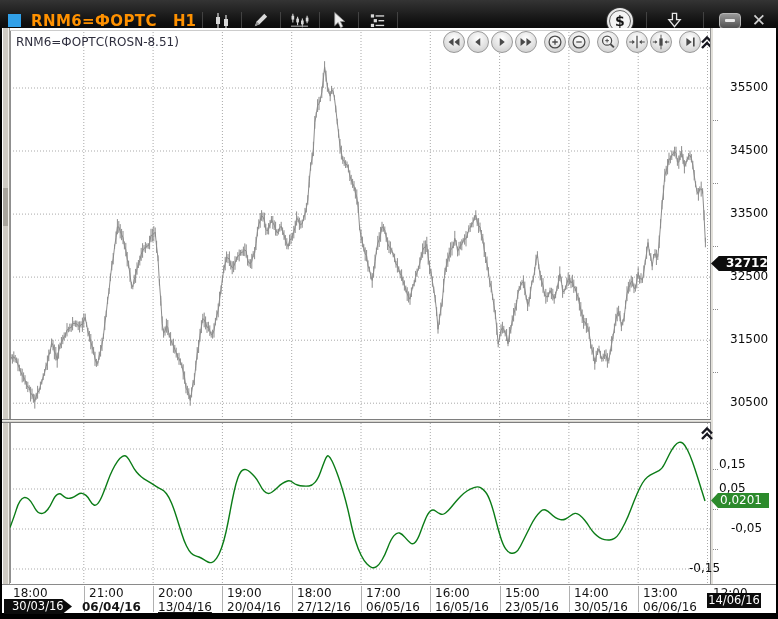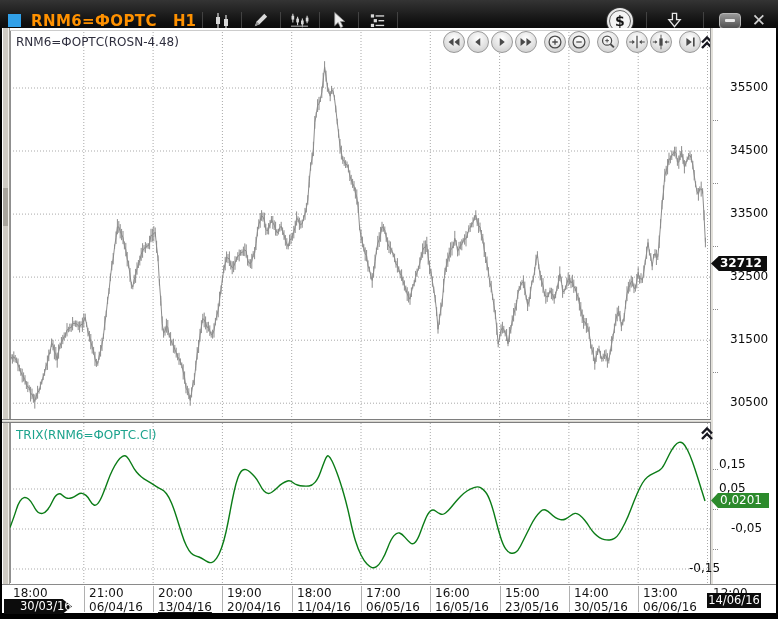--- a/index.html
+++ b/index.html
@@ -39,32 +39,32 @@
   .nav-btn{width:22px;height:22px;border-radius:50%;flex:none;margin-left:2px;
            background:radial-gradient(circle at 50% 32%,#ffffff,#e2e2e2 55%,#c6c6c6);
            border:1px solid #999;box-sizing:border-box;display:flex;align-items:center;justify-content:center;}
   .nav-btn.group{margin-left:7px;}
   .nav-btn svg{width:20px;height:20px;}
   .chevron{position:absolute;width:14px;height:15px;}
   
   .ax-label{position:absolute;font-size:12px;color:#0a0a0a;white-space:nowrap;}
   .minor-tick{position:absolute;width:5px;height:0;border-top:1px dotted #8a8a8a;}
   .price-badge{position:absolute;left:709px;width:56px;height:15px;background:#0c0c0c;color:#fff;
-               font-size:12px;font-weight:bold;line-height:15px;padding-left:9px;box-sizing:border-box;
+               font-size:12px;font-weight:bold;line-height:15px;padding-left:15px;box-sizing:border-box;
                clip-path:polygon(0 50%,14% 0,100% 0,100% 100%,14% 100%);}
   .trix-badge{position:absolute;left:709px;width:58px;height:15px;background:#2c8a2c;color:#fff;
               font-size:12px;line-height:15px;padding-left:9px;box-sizing:border-box;
               clip-path:polygon(0 50%,12% 0,100% 0,100% 100%,12% 100%);}
   
   .time-axis{position:absolute;left:0;top:556px;width:774px;height:29px;background:#fff;border-top:1px solid #8a8a8a;box-sizing:border-box;}
   .t-tick{position:absolute;top:1px;width:1px;height:26px;background:#b0b0b0;}
   .t-time{position:absolute;top:1px;font-size:12px;color:#151515;white-space:nowrap;}
   .t-date{position:absolute;top:15px;font-size:12px;color:#151515;white-space:nowrap;}
   .t-badge-start{position:absolute;top:14px;left:2px;width:68px;height:15px;background:#0c0c0c;color:#fff;
-                 font-size:11.5px;line-height:15px;padding-left:16px;box-sizing:border-box;
+                 font-size:11.5px;line-height:15px;padding-left:8px;box-sizing:border-box;
                  clip-path:polygon(0 0,86% 0,100% 50%,86% 100%,0 100%);}
   .t-badge-end{position:absolute;top:8px;left:705px;width:54px;height:15px;background:#0c0c0c;color:#fff;
                font-size:11.5px;line-height:15px;text-align:center;}
 </style>
 </head>
 <body>
 
 <div class="window">
 
   <div class="titlebar">
@@ -154,21 +154,21 @@
           <line x1="489.6" x2="489.6" y1="2" y2="389" stroke="#a9a9a9" stroke-width="1" stroke-dasharray="1 2"></line>
           <line x1="558.9" x2="558.9" y1="2" y2="389" stroke="#a9a9a9" stroke-width="1" stroke-dasharray="1 2"></line>
           <line x1="628.2" x2="628.2" y1="2" y2="389" stroke="#a9a9a9" stroke-width="1" stroke-dasharray="1 2"></line>
           <line x1="697.5" x2="697.5" y1="2" y2="389" stroke="#a9a9a9" stroke-width="1" stroke-dasharray="1 2"></line>
           <line x1="0.5" x2="0.5" y1="0" y2="389" stroke="#8f8f8f" stroke-width="1"></line>
           <line x1="0" x2="700" y1="0.5" y2="0.5" stroke="#cccccc" stroke-width="1"></line>
           <path d="M1.0,326.9L2.4,329.0L3.8,326.6L5.2,328.8L6.6,330.3L8.0,334.8L9.4,338.0L10.8,341.9L12.2,345.5L13.6,347.0L15.0,349.9L16.4,355.1L17.8,356.9L19.2,357.6L20.6,364.2L22.0,363.9L23.4,368.2L24.8,371.5L26.2,366.2L27.6,362.3L29.0,361.1L30.4,355.7L31.8,351.9L33.2,346.7L34.6,342.5L36.0,336.3L37.4,332.7L38.8,325.3L40.2,321.6L41.6,312.8L43.0,315.1L44.4,321.9L45.8,323.8L47.2,330.2L48.6,321.6L50.0,315.8L51.4,312.6L52.8,309.6L54.2,306.4L55.6,305.1L57.0,299.8L58.4,299.6L59.8,297.6L61.2,297.7L62.6,293.7L64.0,293.3L65.4,293.6L66.8,293.9L68.2,295.8L69.6,296.9L71.0,294.4L72.4,294.7L73.8,290.6L75.2,287.4L76.6,294.5L78.0,302.1L79.4,306.3L80.8,311.6L82.2,317.3L83.6,320.9L85.0,328.9L86.4,332.9L87.8,333.4L89.2,325.7L90.6,320.8L92.0,314.4L93.4,306.3L94.8,293.2L96.2,283.8L97.6,270.4L99.0,261.1L100.4,247.3L101.8,235.7L103.2,228.7L104.6,216.6L106.0,207.7L107.4,196.7L108.8,197.0L110.2,201.2L111.6,204.5L113.0,207.5L114.4,215.5L115.8,219.6L117.2,229.2L118.6,234.5L120.0,244.9L121.4,255.2L122.8,257.0L124.2,249.4L125.6,245.9L127.0,238.6L128.4,234.0L129.8,230.6L131.2,224.3L132.6,220.5L134.0,218.4L135.4,217.5L136.8,216.0L138.2,215.9L139.6,212.5L141.0,205.5L142.4,205.1L143.8,203.8L145.2,202.2L146.6,216.9L148.0,228.2L149.4,252.3L150.8,270.7L152.2,293.4L153.6,303.1L155.0,301.1L156.4,295.7L157.8,297.5L159.2,305.3L160.6,308.9L162.0,313.2L163.4,315.7L164.8,319.3L166.2,322.6L167.6,326.8L169.0,328.8L170.4,331.8L171.8,335.3L173.2,341.9L174.6,347.6L176.0,358.1L177.4,360.5L178.8,363.6L180.2,370.4L181.6,362.4L183.0,353.5L184.4,349.2L185.8,335.6L187.2,323.4L188.6,316.5L190.0,305.2L191.4,296.7L192.8,288.5L194.2,289.9L195.6,292.9L197.0,297.5L198.4,296.6L199.8,300.6L201.2,304.6L202.6,304.1L204.0,300.4L205.4,291.7L206.8,285.4L208.2,280.4L209.6,269.0L211.0,259.8L212.4,249.2L213.8,239.1L215.2,233.6L216.6,226.9L218.0,228.6L219.4,228.7L220.8,235.1L222.2,237.8L223.6,236.6L225.0,233.0L226.4,229.2L227.8,226.2L229.2,225.4L230.6,222.9L232.0,222.5L233.4,221.2L234.8,219.8L236.2,221.1L237.6,230.4L239.0,232.9L240.4,233.6L241.8,231.3L243.2,224.2L244.6,223.2L246.0,213.4L247.4,201.7L248.8,194.2L250.2,190.4L251.6,185.5L253.0,187.1L254.4,190.1L255.8,199.4L257.2,200.9L258.6,198.8L260.0,194.2L261.4,189.5L262.8,192.5L264.2,195.2L265.6,198.7L267.0,202.7L268.4,201.6L269.8,197.8L271.2,196.2L272.6,201.2L274.0,205.0L275.4,210.4L276.8,213.7L278.2,216.5L279.6,210.4L281.0,208.9L282.4,206.7L283.8,202.1L285.2,196.9L286.6,188.5L288.0,189.2L289.4,193.8L290.8,194.5L292.2,193.7L293.6,188.1L295.0,183.9L296.4,177.8L297.8,170.0L299.2,151.7L300.6,136.6L302.0,128.6L303.4,119.0L304.8,92.4L306.2,84.9L307.6,75.6L309.0,73.5L310.4,69.3L311.8,62.3L313.2,50.3L314.6,36.8L316.0,46.2L317.4,57.3L318.8,61.1L320.2,66.2L321.6,59.9L323.0,61.1L324.4,67.6L325.8,79.0L327.2,91.5L328.6,103.5L330.0,116.4L331.4,122.6L332.8,130.0L334.2,131.5L335.6,134.1L337.0,134.6L338.4,138.4L339.8,145.7L341.2,149.8L342.6,153.4L344.0,156.1L345.4,163.0L346.8,167.0L348.2,177.4L349.6,197.8L351.0,206.3L352.4,212.0L353.8,217.9L355.2,224.1L356.6,225.7L358.0,236.0L359.4,239.4L360.8,245.8L362.2,250.5L363.6,241.9L365.0,231.5L366.4,221.1L367.8,213.0L369.2,209.6L370.6,204.3L372.0,196.8L373.4,197.9L374.8,200.2L376.2,207.2L377.6,213.6L379.0,216.7L380.4,217.9L381.8,220.2L383.2,225.0L384.6,227.9L386.0,234.4L387.4,235.3L388.8,239.2L390.2,244.4L391.6,245.1L393.0,251.2L394.4,255.5L395.8,259.0L397.2,264.0L398.6,266.9L400.0,269.2L401.4,262.2L402.8,256.3L404.2,253.3L405.6,246.6L407.0,242.8L408.4,238.3L409.8,233.2L411.2,226.1L412.6,220.6L414.0,217.5L415.4,217.3L416.8,214.4L418.2,227.0L419.6,237.5L421.0,242.1L422.4,251.6L423.8,259.8L425.2,268.7L426.6,281.6L428.0,299.3L429.4,289.4L430.8,279.0L432.2,272.7L433.6,255.6L435.0,241.4L436.4,235.4L437.8,229.7L439.2,224.6L440.6,219.9L442.0,218.5L443.4,215.2L444.8,208.3L446.2,212.6L447.6,221.5L449.0,218.7L450.4,215.4L451.8,214.8L453.2,210.2L454.6,209.5L456.0,208.7L457.4,205.0L458.8,198.8L460.2,197.4L461.6,194.9L463.0,192.3L464.4,187.9L465.8,185.1L467.2,192.2L468.6,195.5L470.0,197.0L471.4,205.2L472.8,208.7L474.2,219.7L475.6,227.5L477.0,233.4L478.4,241.9L479.8,252.6L481.2,256.6L482.6,266.9L484.0,275.6L485.4,284.7L486.8,298.8L488.2,313.9L489.6,307.3L491.0,300.3L492.4,297.7L493.8,299.4L495.2,303.3L496.6,305.0L498.0,313.8L499.4,304.6L500.8,299.3L502.2,290.6L503.6,284.8L505.0,279.4L506.4,275.2L507.8,264.4L509.2,258.3L510.6,255.7L512.0,252.6L513.4,251.8L514.8,258.4L516.2,267.6L517.6,275.1L519.0,271.8L520.4,262.9L521.8,252.7L523.2,249.2L524.6,241.2L526.0,230.0L527.4,224.5L528.8,236.7L530.2,245.5L531.6,250.8L533.0,255.5L534.4,264.0L535.8,266.3L537.2,267.1L538.6,264.8L540.0,260.6L541.4,263.5L542.8,264.7L544.2,268.9L545.6,265.0L547.0,258.3L548.4,252.1L549.8,243.8L551.2,249.5L552.6,261.4L554.0,261.5L555.4,257.9L556.8,253.4L558.2,249.3L559.6,249.5L561.0,253.0L562.4,251.0L563.8,256.3L565.2,258.6L566.6,263.7L568.0,266.7L569.4,274.1L570.8,279.3L572.2,286.2L573.6,291.8L575.0,291.9L576.4,295.4L577.8,297.5L579.2,302.9L580.6,313.8L582.0,319.6L583.4,324.1L584.8,333.7L586.2,326.4L587.6,321.6L589.0,319.1L590.4,324.7L591.8,329.0L593.2,327.5L594.6,324.7L596.0,325.4L597.4,330.5L598.8,330.6L600.2,322.0L601.6,313.8L603.0,306.5L604.4,298.4L605.8,289.8L607.2,284.4L608.6,281.1L610.0,286.1L611.4,296.6L612.8,292.4L614.2,287.3L615.6,274.6L617.0,263.7L618.4,257.8L619.8,255.5L621.2,251.6L622.6,251.7L624.0,258.3L625.4,258.1L626.8,251.2L628.2,242.7L629.6,249.6L631.0,248.2L632.4,250.3L633.8,241.5L635.2,232.2L636.6,222.8L638.0,212.5L639.4,222.4L640.8,227.0L642.2,236.3L643.6,226.3L645.0,223.5L646.4,227.4L647.8,226.8L649.2,211.8L650.6,193.7L652.0,174.8L653.4,162.6L654.8,145.3L656.2,140.8L657.6,136.7L659.0,128.8L660.4,129.4L661.8,125.2L663.2,123.7L664.6,121.6L666.0,122.7L667.4,132.0L668.8,132.2L670.2,125.6L671.6,121.8L673.0,129.0L674.4,136.7L675.8,133.9L677.2,129.1L678.6,126.4L680.0,125.4L681.4,128.3L682.8,135.2L684.2,145.2L685.6,154.3L687.0,161.3L688.4,164.4L689.8,158.9L691.2,159.1L692.6,160.9L694.0,185.3L695.4,212.5" fill="none" stroke="#8c8c8c" stroke-width="1"></path>
           <path d="M1.0,324.3L1.0,329.5M2.4,324.3L2.4,333.6M3.8,321.4L3.8,331.7M5.2,325.0L5.2,332.6M6.6,327.5L6.6,333.1M8.0,328.5L8.0,341.2M9.4,334.7L9.4,341.4M10.8,338.0L10.8,345.8M12.2,338.7L12.2,352.4M13.6,342.4L13.6,351.5M15.0,345.2L15.0,354.6M16.4,351.1L16.4,359.0M17.8,351.7L17.8,362.1M19.2,355.2L19.2,360.0M20.6,356.8L20.6,371.6M22.0,358.6L22.0,369.2M23.4,363.7L23.4,372.7M24.8,364.4L24.8,378.6M26.2,362.8L26.2,369.7M27.6,355.8L27.6,368.7M29.0,358.6L29.0,363.6M30.4,351.6L30.4,359.7M31.8,349.3L31.8,354.4M33.2,343.3L33.2,350.1M34.6,339.1L34.6,345.8M36.0,332.6L36.0,340.1M37.4,325.5L37.4,339.9M38.8,319.6L38.8,331.1M40.2,319.4L40.2,323.9M41.6,308.5L41.6,317.1M43.0,309.9L43.0,320.3M44.4,314.5L44.4,329.3M45.8,317.0L45.8,330.5M47.2,322.6L47.2,337.7M48.6,314.4L48.6,328.7M50.0,312.6L50.0,318.9M51.4,307.0L51.4,318.2M52.8,304.9L52.8,314.2M54.2,302.4L54.2,310.4M55.6,302.4L55.6,307.8M57.0,293.1L57.0,306.4M58.4,296.8L58.4,302.3M59.8,293.7L59.8,301.5M61.2,293.5L61.2,301.9M62.6,287.0L62.6,300.4M64.0,290.8L64.0,295.9M65.4,290.4L65.4,296.8M66.8,290.6L66.8,297.2M68.2,291.6L68.2,300.1M69.6,291.3L69.6,302.5M71.0,291.3L71.0,297.6M72.4,287.6L72.4,301.9M73.8,283.4L73.8,297.7M75.2,283.6L75.2,291.3M76.6,292.2L76.6,296.9M78.0,297.8L78.0,306.4M79.4,301.0L79.4,311.7M80.8,304.0L80.8,319.3M82.2,311.1L82.2,323.6M83.6,316.9L83.6,324.8M85.0,321.8L85.0,335.9M86.4,328.9L86.4,336.9M87.8,331.1L87.8,335.8M89.2,321.7L89.2,329.7M90.6,315.0L90.6,326.6M92.0,307.8L92.0,320.9M93.4,303.7L93.4,308.9M94.8,286.2L94.8,300.1M96.2,280.5L96.2,287.1M97.6,266.8L97.6,274.1M99.0,258.1L99.0,264.0M100.4,243.5L100.4,251.2M101.8,230.9L101.8,240.4M103.2,223.0L103.2,234.4M104.6,214.4L104.6,218.8M106.0,201.5L106.0,214.0M107.4,189.1L107.4,204.3M108.8,191.1L108.8,202.8M110.2,194.1L110.2,208.4M111.6,198.9L111.6,210.2M113.0,201.0L113.0,214.1M114.4,211.5L114.4,219.4M115.8,212.9L115.8,226.3M117.2,222.0L117.2,236.4M118.6,230.6L118.6,238.3M120.0,238.0L120.0,251.8M121.4,251.8L121.4,258.7M122.8,254.7L122.8,259.3M124.2,244.7L124.2,254.1M125.6,238.9L125.6,252.9M127.0,232.4L127.0,244.7M128.4,230.0L128.4,238.0M129.8,225.7L129.8,235.5M131.2,217.9L131.2,230.8M132.6,213.2L132.6,227.8M134.0,215.1L134.0,221.7M135.4,212.1L135.4,222.9M136.8,213.5L136.8,218.4M138.2,213.1L138.2,218.8M139.6,205.8L139.6,219.3M141.0,198.8L141.0,212.2M142.4,198.6L142.4,211.6M143.8,196.2L143.8,211.4M145.2,197.5L145.2,206.8M146.6,210.8L146.6,222.9M148.0,225.3L148.0,231.2M149.4,249.1L149.4,255.5M150.8,265.8L150.8,275.7M152.2,286.4L152.2,300.4M153.6,298.6L153.6,307.7M155.0,296.6L155.0,305.6M156.4,288.7L156.4,302.7M157.8,290.0L157.8,305.1M159.2,303.1L159.2,307.5M160.6,302.1L160.6,315.7M162.0,310.8L162.0,315.6M163.4,308.7L163.4,322.8M164.8,314.9L164.8,323.6M166.2,317.7L166.2,327.6M167.6,323.2L167.6,330.3M169.0,322.8L169.0,334.8M170.4,328.4L170.4,335.2M171.8,332.5L171.8,338.2M173.2,334.3L173.2,349.5M174.6,341.4L174.6,353.8M176.0,352.9L176.0,363.3M177.4,355.8L177.4,365.2M178.8,358.3L178.8,369.0M180.2,365.0L180.2,375.7M181.6,357.3L181.6,367.4M183.0,350.1L183.0,356.9M184.4,343.2L184.4,355.2M185.8,330.7L185.8,340.6M187.2,317.1L187.2,329.6M188.6,309.9L188.6,323.0M190.0,298.9L190.0,311.5M191.4,290.2L191.4,303.1M192.8,283.8L192.8,293.1M194.2,282.6L194.2,297.3M195.6,286.4L195.6,299.4M197.0,292.0L197.0,302.9M198.4,291.8L198.4,301.5M199.8,295.4L199.8,305.9M201.2,301.6L201.2,307.6M202.6,299.7L202.6,308.6M204.0,293.3L204.0,307.6M205.4,288.0L205.4,295.4M206.8,280.4L206.8,290.4M208.2,273.5L208.2,287.3M209.6,261.7L209.6,276.3M211.0,255.4L211.0,264.1M212.4,245.8L212.4,252.6M213.8,235.2L213.8,243.0M215.2,226.9L215.2,240.4M216.6,221.4L216.6,232.4M218.0,224.0L218.0,233.2M219.4,221.4L219.4,236.0M220.8,230.7L220.8,239.5M222.2,231.3L222.2,244.2M223.6,231.1L223.6,242.2M225.0,226.2L225.0,239.8M226.4,226.6L226.4,231.8M227.8,222.2L227.8,230.1M229.2,219.5L229.2,231.4M230.6,219.9L230.6,225.8M232.0,219.4L232.0,225.6M233.4,216.6L233.4,225.9M234.8,213.4L234.8,226.1M236.2,214.4L236.2,227.7M237.6,225.2L237.6,235.6M239.0,229.2L239.0,236.6M240.4,229.2L240.4,238.1M241.8,223.8L241.8,238.9M243.2,221.1L243.2,227.3M244.6,217.1L244.6,229.2M246.0,206.8L246.0,220.0M247.4,196.9L247.4,206.4M248.8,189.3L248.8,199.1M250.2,183.0L250.2,197.8M251.6,180.2L251.6,190.8M253.0,182.5L253.0,191.6M254.4,182.7L254.4,197.5M255.8,193.8L255.8,205.1M257.2,197.5L257.2,204.3M258.6,193.1L258.6,204.5M260.0,190.1L260.0,198.3M261.4,186.0L261.4,193.0M262.8,186.0L262.8,198.9M264.2,190.3L264.2,200.0M265.6,191.7L265.6,205.6M267.0,199.3L267.0,206.0M268.4,198.7L268.4,204.5M269.8,194.0L269.8,201.6M271.2,191.8L271.2,200.6M272.6,197.4L272.6,204.9M274.0,200.2L274.0,209.8M275.4,205.1L275.4,215.7M276.8,208.2L276.8,219.2M278.2,213.6L278.2,219.4M279.6,204.7L279.6,216.0M281.0,203.7L281.0,214.2M282.4,202.7L282.4,210.7M283.8,195.9L283.8,208.4M285.2,190.8L285.2,203.0M286.6,181.4L286.6,195.6M288.0,186.3L288.0,192.2M289.4,187.7L289.4,199.9M290.8,190.5L290.8,198.6M292.2,189.7L292.2,197.8M293.6,185.2L293.6,191.0M295.0,177.9L295.0,189.8M296.4,173.1L296.4,182.5M297.8,165.2L297.8,174.7M299.2,145.8L299.2,157.5M300.6,132.3L300.6,140.8M302.0,122.6L302.0,134.6M303.4,111.8L303.4,126.1M304.8,86.0L304.8,98.7M306.2,82.2L306.2,87.6M307.6,69.2L307.6,82.0M309.0,66.9L309.0,80.1M310.4,66.7L310.4,72.0M311.8,56.6L311.8,68.1M313.2,42.8L313.2,57.9M314.6,31.2L314.6,42.4M316.0,40.7L316.0,51.6M317.4,52.8L317.4,61.8M318.8,58.6L318.8,63.5M320.2,61.1L320.2,71.2M321.6,55.9L321.6,63.9M323.0,58.1L323.0,64.2M324.4,65.2L324.4,70.0M325.8,75.6L325.8,82.4M327.2,88.7L327.2,94.4M328.6,99.3L328.6,107.7M330.0,109.0L330.0,123.7M331.4,115.7L331.4,129.5M332.8,126.1L332.8,133.9M334.2,127.1L334.2,135.9M335.6,130.2L335.6,138.0M337.0,131.5L337.0,137.7M338.4,134.4L338.4,142.4M339.8,140.4L339.8,151.0M341.2,144.9L341.2,154.7M342.6,148.9L342.6,157.9M344.0,151.1L344.0,161.1M345.4,157.4L345.4,168.6M346.8,159.4L346.8,174.6M348.2,171.7L348.2,183.1M349.6,195.3L349.6,200.2M351.0,199.4L351.0,213.2M352.4,206.6L352.4,217.3M353.8,214.2L353.8,221.6M355.2,217.4L355.2,230.8M356.6,220.0L356.6,231.4M358.0,230.4L358.0,241.6M359.4,236.6L359.4,242.2M360.8,242.3L360.8,249.3M362.2,243.2L362.2,257.8M363.6,236.3L363.6,247.5M365.0,224.6L365.0,238.5M366.4,217.7L366.4,224.4M367.8,205.9L367.8,220.0M369.2,202.2L369.2,217.0M370.6,196.9L370.6,211.8M372.0,191.8L372.0,201.8M373.4,194.0L373.4,201.7M374.8,196.5L374.8,203.9M376.2,202.6L376.2,211.8M377.6,207.3L377.6,220.0M379.0,210.5L379.0,223.0M380.4,211.5L380.4,224.3M381.8,217.7L381.8,222.7M383.2,222.7L383.2,227.3M384.6,223.7L384.6,232.2M386.0,231.0L386.0,237.7M387.4,228.1L387.4,242.5M388.8,236.4L388.8,242.1M390.2,240.5L390.2,248.3M391.6,239.3L391.6,250.9M393.0,247.0L393.0,255.4M394.4,250.4L394.4,260.6M395.8,255.6L395.8,262.4M397.2,257.2L397.2,270.9M398.6,261.4L398.6,272.5M400.0,263.5L400.0,274.8M401.4,257.4L401.4,267.0M402.8,254.0L402.8,258.5M404.2,250.2L404.2,256.3M405.6,240.9L405.6,252.3M407.0,238.6L407.0,246.9M408.4,235.9L408.4,240.6M409.8,227.4L409.8,239.0M411.2,222.2L411.2,230.1M412.6,213.4L412.6,227.8M414.0,210.7L414.0,224.2M415.4,210.4L415.4,224.2M416.8,206.8L416.8,222.0M418.2,219.3L418.2,234.6M419.6,230.8L419.6,244.3M421.0,238.8L421.0,245.3M422.4,246.4L422.4,256.7M423.8,256.6L423.8,263.0M425.2,265.0L425.2,272.4M426.6,277.1L426.6,286.1M428.0,294.9L428.0,303.6M429.4,284.2L429.4,294.7M430.8,272.6L430.8,285.5M432.2,268.8L432.2,276.7M433.6,248.9L433.6,262.4M435.0,237.8L435.0,244.9M436.4,228.7L436.4,242.0M437.8,222.6L437.8,236.9M439.2,217.7L439.2,231.6M440.6,212.3L440.6,227.5M442.0,211.5L442.0,225.5M443.4,212.2L443.4,218.2M444.8,200.9L444.8,215.8M446.2,210.1L446.2,215.2M447.6,216.5L447.6,226.4M449.0,211.9L449.0,225.5M450.4,211.5L450.4,219.4M451.8,209.3L451.8,220.3M453.2,207.9L453.2,212.5M454.6,204.3L454.6,214.6M456.0,201.1L456.0,216.4M457.4,202.0L457.4,207.9M458.8,195.3L458.8,202.3M460.2,193.0L460.2,201.9M461.6,192.3L461.6,197.4M463.0,187.3L463.0,197.3M464.4,185.2L464.4,190.5M465.8,180.3L465.8,190.0M467.2,188.3L467.2,196.1M468.6,188.1L468.6,202.9M470.0,192.6L470.0,201.5M471.4,200.0L471.4,210.5M472.8,203.9L472.8,213.5M474.2,212.4L474.2,227.0M475.6,222.1L475.6,233.0M477.0,226.5L477.0,240.3M478.4,237.2L478.4,246.6M479.8,247.9L479.8,257.2M481.2,250.9L481.2,262.4M482.6,263.9L482.6,270.0M484.0,268.9L484.0,282.2M485.4,280.1L485.4,289.2M486.8,292.8L486.8,304.9M488.2,310.6L488.2,317.3M489.6,304.4L489.6,310.1M491.0,294.4L491.0,306.2M492.4,291.8L492.4,303.5M493.8,295.9L493.8,302.9M495.2,300.3L495.2,306.4M496.6,299.0L496.6,311.0M498.0,311.4L498.0,316.2M499.4,297.0L499.4,312.1M500.8,295.1L500.8,303.5M502.2,285.4L502.2,295.7M503.6,278.0L503.6,291.5M505.0,273.1L505.0,285.7M506.4,269.8L506.4,280.6M507.8,259.9L507.8,269.0M509.2,255.9L509.2,260.8M510.6,251.6L510.6,259.8M512.0,249.9L512.0,255.4M513.4,245.4L513.4,258.2M514.8,251.6L514.8,265.2M516.2,265.3L516.2,269.8M517.6,269.1L517.6,281.0M519.0,267.1L519.0,276.6M520.4,256.8L520.4,269.0M521.8,250.5L521.8,255.0M523.2,245.7L523.2,252.6M524.6,237.2L524.6,245.1M526.0,224.7L526.0,235.3M527.4,221.2L527.4,227.9M528.8,234.2L528.8,239.2M530.2,240.7L530.2,250.4M531.6,245.0L531.6,256.7M533.0,248.1L533.0,262.8M534.4,261.5L534.4,266.6M535.8,258.9L535.8,273.7M537.2,262.3L537.2,271.9M538.6,262.3L538.6,267.2M540.0,257.7L540.0,263.5M541.4,257.8L541.4,269.1M542.8,258.8L542.8,270.5M544.2,264.0L544.2,273.7M545.6,261.7L545.6,268.3M547.0,255.7L547.0,260.9M548.4,245.3L548.4,258.9M549.8,236.4L549.8,251.2M551.2,246.6L551.2,252.4M552.6,255.1L552.6,267.8M554.0,259.0L554.0,264.0M555.4,255.6L555.4,260.2M556.8,247.5L556.8,259.3M558.2,242.6L558.2,256.0M559.6,244.7L559.6,254.3M561.0,247.8L561.0,258.2M562.4,244.8L562.4,257.2M563.8,249.6L563.8,262.9M565.2,256.2L565.2,261.1M566.6,256.7L566.6,270.7M568.0,262.9L568.0,270.4M569.4,267.6L569.4,280.5M570.8,272.1L570.8,286.4M572.2,279.5L572.2,293.0M573.6,284.7L573.6,298.8M575.0,288.0L575.0,295.8M576.4,288.1L576.4,302.8M577.8,293.2L577.8,301.8M579.2,296.6L579.2,309.1M580.6,309.1L580.6,318.6M582.0,314.5L582.0,324.7M583.4,317.2L583.4,331.1M584.8,327.7L584.8,339.7M586.2,320.8L586.2,331.9M587.6,318.2L587.6,325.0M589.0,315.7L589.0,322.4M590.4,320.8L590.4,328.6M591.8,326.4L591.8,331.7M593.2,323.7L593.2,331.3M594.6,320.3L594.6,329.0M596.0,319.4L596.0,331.4M597.4,323.2L597.4,337.7M598.8,327.7L598.8,333.5M600.2,319.5L600.2,324.5M601.6,306.2L601.6,321.4M603.0,303.7L603.0,309.4M604.4,293.6L604.4,303.2M605.8,283.8L605.8,295.8M607.2,277.5L607.2,291.3M608.6,275.8L608.6,286.3M610.0,280.9L610.0,291.3M611.4,292.1L611.4,301.1M612.8,289.4L612.8,295.3M614.2,283.1L614.2,291.5M615.6,270.4L615.6,278.8M617.0,256.3L617.0,271.1M618.4,251.9L618.4,263.6M619.8,249.4L619.8,261.6M621.2,245.6L621.2,257.6M622.6,246.9L622.6,256.5M624.0,253.5L624.0,263.1M625.4,254.6L625.4,261.6M626.8,244.0L626.8,258.4M628.2,237.2L628.2,248.1M629.6,245.5L629.6,253.7M631.0,243.2L631.0,253.2M632.4,247.6L632.4,252.9M633.8,235.4L633.8,247.7M635.2,229.6L635.2,234.8M636.6,216.6L636.6,228.9M638.0,208.8L638.0,216.1M639.4,219.4L639.4,225.5M640.8,223.1L640.8,230.9M642.2,232.5L642.2,240.2M643.6,224.0L643.6,228.6M645.0,219.2L645.0,227.8M646.4,219.7L646.4,235.0M647.8,223.7L647.8,230.0M649.2,205.5L649.2,218.1M650.6,189.1L650.6,198.4M652.0,170.1L652.0,179.4M653.4,155.3L653.4,169.9M654.8,138.8L654.8,151.7M656.2,135.8L656.2,145.7M657.6,129.0L657.6,144.4M659.0,122.7L659.0,135.0M660.4,125.5L660.4,133.3M661.8,120.5L661.8,130.0M663.2,121.3L663.2,126.1M664.6,116.7L664.6,126.4M666.0,116.7L666.0,128.6M667.4,128.1L667.4,135.8M668.8,125.5L668.8,138.8M670.2,121.0L670.2,130.1M671.6,116.1L671.6,127.4M673.0,124.1L673.0,133.9M674.4,130.1L674.4,143.4M675.8,131.1L675.8,136.6M677.2,126.5L677.2,131.6M678.6,123.1L678.6,129.8M680.0,120.7L680.0,130.1M681.4,124.1L681.4,132.4M682.8,130.9L682.8,139.4M684.2,140.0L684.2,150.4M685.6,151.2L685.6,157.3M687.0,158.0L687.0,164.6M688.4,158.0L688.4,170.7M689.8,156.4L689.8,161.3M691.2,151.6L691.2,166.6M692.6,158.2L692.6,163.6M694.0,180.2L694.0,190.3M695.4,207.8L695.4,217.3" fill="none" stroke="#8c8c8c" stroke-width="1"></path>
         </svg>
     </div>
-    <span class="chart-label">RNM6=ФОРТС(ROSN-4.48)</span>
+    <span class="chart-label">RNM6=ФОРТС(ROSN-8.51)</span>
 
     <div class="nav" id="navbar">
         <span class="nav-btn">
           <svg viewBox="0 0 22 22">
             <path d="M10.5,6.5 L5,11 L10.5,15.5 Z M17,6.5 L11.5,11 L17,15.5 Z" fill="#4a4a4a"></path>
           </svg>
         </span>
         <span class="nav-btn">
           <svg viewBox="0 0 22 22">
             <path d="M13.5,6.5 L8,11 L13.5,15.5 Z" fill="#4a4a4a"></path>
@@ -247,21 +247,20 @@
           <line x1="351.0" x2="351.0" y1="0" y2="160" stroke="#a9a9a9" stroke-width="1" stroke-dasharray="1 2"></line>
           <line x1="420.3" x2="420.3" y1="0" y2="160" stroke="#a9a9a9" stroke-width="1" stroke-dasharray="1 2"></line>
           <line x1="489.6" x2="489.6" y1="0" y2="160" stroke="#a9a9a9" stroke-width="1" stroke-dasharray="1 2"></line>
           <line x1="558.9" x2="558.9" y1="0" y2="160" stroke="#a9a9a9" stroke-width="1" stroke-dasharray="1 2"></line>
           <line x1="628.2" x2="628.2" y1="0" y2="160" stroke="#a9a9a9" stroke-width="1" stroke-dasharray="1 2"></line>
           <line x1="697.5" x2="697.5" y1="0" y2="160" stroke="#a9a9a9" stroke-width="1" stroke-dasharray="1 2"></line>
           <line x1="0.5" x2="0.5" y1="0" y2="160" stroke="#8f8f8f" stroke-width="1"></line>
           <path d="M0,104.4Q4,94.0 6.0,87.6Q8,81.2 10.0,78.2Q12,75.2 14.0,74.6Q16,74.0 18.5,76.0Q21,78.0 23.5,82.8Q26,87.6 28.0,89.2Q30,90.8 32.5,90.4Q35,90.0 37.5,86.8Q40,83.6 42.5,78.2Q45,72.8 47.5,71.4Q50,70.0 52.0,72.0Q54,74.0 56.0,74.8Q58,75.6 60.0,75.2Q62,74.8 64.0,73.8Q66,72.8 68.0,71.4Q70,70.0 72.0,70.4Q74,70.8 76.0,72.4Q78,74.0 80.0,77.6Q82,81.2 84.0,82.0Q86,82.8 88.0,80.4Q90,78.0 92.5,72.0Q95,66.0 97.5,59.0Q100,52.0 102.5,47.0Q105,42.0 107.5,38.4Q110,34.8 112.5,33.4Q115,32.0 117.0,34.0Q119,36.0 121.5,41.0Q124,46.0 126.5,49.0Q129,52.0 131.5,54.0Q134,56.0 136.5,57.4Q139,58.8 141.5,60.4Q144,62.0 146.5,63.6Q149,65.2 151.5,66.4Q154,67.6 156.5,70.8Q159,74.0 161.5,80.0Q164,86.0 166.5,94.0Q169,102.0 171.5,110.0Q174,118.0 176.5,123.0Q179,128.0 181.0,130.0Q183,132.0 185.0,132.6Q187,133.2 189.0,134.0Q191,134.8 193.5,136.4Q196,138.0 198.0,139.0Q200,140.0 202.0,139.4Q204,138.8 206.5,135.4Q209,132.0 211.5,125.0Q214,118.0 216.0,109.0Q218,100.0 220.0,89.0Q222,78.0 224.0,69.0Q226,60.0 228.0,54.6Q230,49.2 232.0,47.6Q234,46.0 236.0,46.6Q238,47.2 240.0,49.0Q242,50.8 244.5,53.4Q247,56.0 249.5,61.0Q252,66.0 254.0,68.0Q256,70.0 258.0,70.4Q260,70.8 262.5,68.8Q265,66.8 267.5,64.4Q270,62.0 272.5,60.4Q275,58.8 277.5,58.0Q280,57.2 282.5,59.2Q285,61.2 287.5,62.0Q290,62.8 293.0,63.0Q296,63.2 299.0,63.0Q302,62.8 305.0,59.4Q308,56.0 310.5,49.0Q313,42.0 315.0,37.0Q317,32.0 318.5,33.0Q320,34.0 322.0,38.0Q324,42.0 327.0,50.0Q330,58.0 333.5,70.0Q337,82.0 340.0,96.0Q343,110.0 345.5,118.0Q348,126.0 351.0,132.0Q354,138.0 357.0,141.0Q360,144.0 362.0,144.6Q364,145.2 366.5,143.6Q369,142.0 372.0,137.0Q375,132.0 378.0,124.0Q381,116.0 384.0,112.6Q387,109.2 389.5,110.0Q392,110.8 395.0,114.4Q398,118.0 400.5,120.0Q403,122.0 405.5,119.0Q408,116.0 410.5,109.0Q413,102.0 415.5,96.0Q418,90.0 420.5,88.0Q423,86.0 425.5,88.0Q428,90.0 430.5,91.0Q433,92.0 435.5,90.0Q438,88.0 440.5,85.0Q443,82.0 445.5,79.0Q448,76.0 451.0,73.0Q454,70.0 457.0,68.0Q460,66.0 464.0,64.6Q468,63.2 470.5,64.6Q473,66.0 475.5,69.0Q478,72.0 480.5,79.0Q483,86.0 485.5,96.0Q488,106.0 490.5,114.0Q493,122.0 495.5,125.6Q498,129.2 500.5,130.0Q503,130.8 505.5,129.4Q508,128.0 510.5,123.0Q513,118.0 515.5,113.0Q518,108.0 520.5,103.0Q523,98.0 525.5,94.4Q528,90.8 530.5,88.4Q533,86.0 535.5,87.0Q538,88.0 540.5,90.6Q543,93.2 545.5,94.6Q548,96.0 550.5,96.6Q553,97.2 555.5,96.0Q558,94.8 560.5,92.8Q563,90.8 565.0,90.4Q567,90.0 569.5,92.0Q572,94.0 574.5,97.0Q577,100.0 579.5,104.0Q582,108.0 584.5,110.6Q587,113.2 589.5,114.6Q592,116.0 594.5,116.6Q597,117.2 599.5,117.0Q602,116.8 604.5,115.4Q607,114.0 609.5,110.0Q612,106.0 615.0,100.0Q618,94.0 621.0,86.0Q624,78.0 627.0,71.0Q630,64.0 632.5,60.0Q635,56.0 637.5,54.0Q640,52.0 643.0,50.6Q646,49.2 649.0,47.6Q652,46.0 654.5,41.0Q657,36.0 659.5,31.0Q662,26.0 664.5,23.0Q667,20.0 669.0,19.4Q671,18.8 673.0,20.4Q675,22.0 677.5,27.0Q680,32.0 682.5,39.0Q685,46.0 687.5,54.0Q690,62.0 692.5,70.0L695,78.0" fill="none" stroke="#0b7c17" stroke-width="1.4"></path>
         </svg>
     </div>
-    <span class="trix-label">TRIX(RNM6=ФОРТС.Cl)</span>
     <span class="chevron" style="left:698px;top:398px;">
       <svg viewBox="0 0 14 15" width="14" height="15">
         <path d="M2,7.5 L7,2.5 L12,7.5 M2,13 L7,8 L12,13" fill="none" stroke="#16161f" stroke-width="2.4"></path>
       </svg>
     </span>
 
     <div id="price-axis">
         <span class="ax-label" style="left: 728px; top: 52px;">35500</span>
         <span class="ax-label" style="left: 728px; top: 115px;">34500</span>
         <span class="ax-label" style="left: 728px; top: 178px;">33500</span>
@@ -284,30 +283,30 @@
         <span class="minor-tick" style="left: 711px; top: 521px;"></span>
       </div>
     <div class="price-badge" id="price-badge" style="top: 228px;">32712</div>
     <div class="trix-badge" id="trix-badge" style="top: 465px;">0,0201</div>
 
     <div class="time-axis" id="time-axis">
         <span class="t-time" style="left: 11px;">18:00</span>
         <span class="t-badge-start">30/03/16</span>
         <span class="t-tick" style="left: 82px;"></span>
         <span class="t-time" style="left: 87px;">21:00</span>
-        <span class="t-date" style="left: 87px;">06/04/16</span>
+        <span class="t-date" style="left: 80px; font-weight: bold;">06/04/16</span>
         <span class="t-tick" style="left: 151px;"></span>
         <span class="t-time" style="left: 156px;">20:00</span>
         <span class="t-date" style="left: 156px; text-decoration: underline;">13/04/16</span>
         <span class="t-tick" style="left: 220px;"></span>
         <span class="t-time" style="left: 225px;">19:00</span>
         <span class="t-date" style="left: 225px;">20/04/16</span>
         <span class="t-tick" style="left: 290px;"></span>
         <span class="t-time" style="left: 295px;">18:00</span>
-        <span class="t-date" style="left: 295px;">11/04/16</span>
+        <span class="t-date" style="left: 295px;">27/12/16</span>
         <span class="t-tick" style="left: 359px;"></span>
         <span class="t-time" style="left: 364px;">17:00</span>
         <span class="t-date" style="left: 364px;">06/05/16</span>
         <span class="t-tick" style="left: 428px;"></span>
         <span class="t-time" style="left: 433px;">16:00</span>
         <span class="t-date" style="left: 433px;">16/05/16</span>
         <span class="t-tick" style="left: 498px;"></span>
         <span class="t-time" style="left: 503px;">15:00</span>
         <span class="t-date" style="left: 503px;">23/05/16</span>
         <span class="t-tick" style="left: 567px;"></span>

